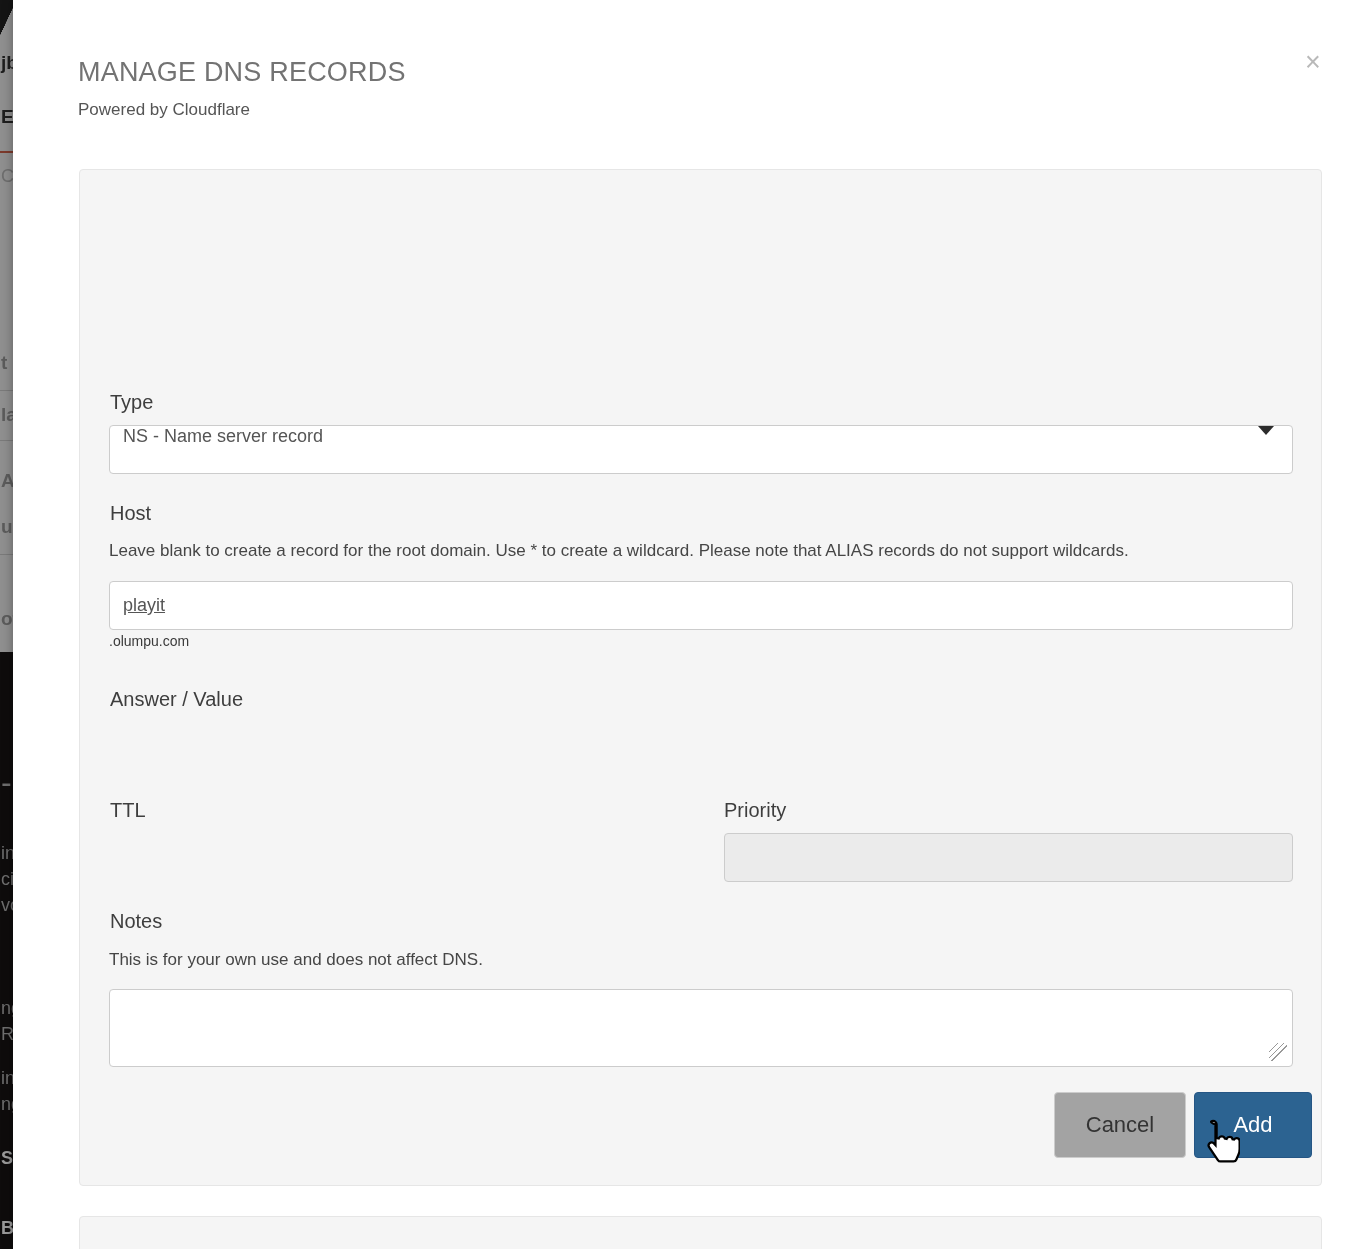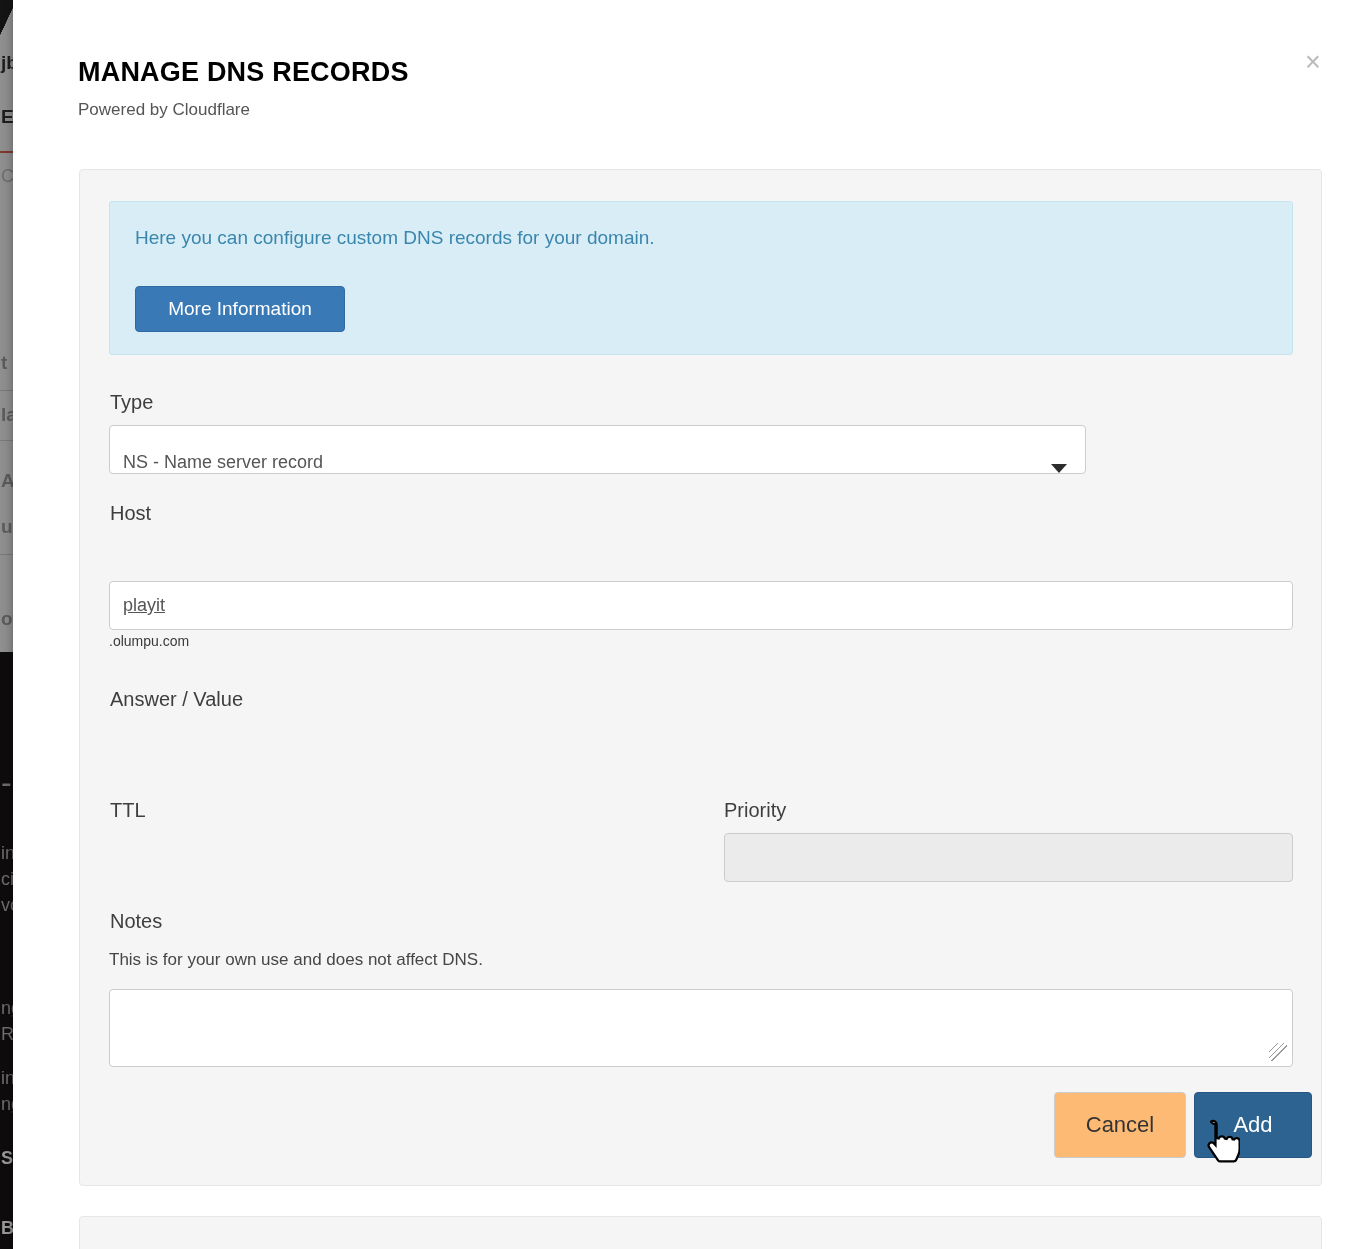--- a/index.html
+++ b/index.html
@@ -20,22 +20,22 @@
   .bg-frag.md { color:#5c5c5c; font-size:19px; }
   .bg-frag.lt { color:#6e6e6e; font-size:18px; font-weight:normal; }
   .bg-frag.br { color:#9a9a9a; font-size:18px; }
   .bg-redline { position:absolute; left:0; top:151px; width:13px; height:2px; background:#7c3a2c; }
   .bg-divider { position:absolute; left:0; width:13px; height:1px; background:#7a7a7a; }
 
   
   .modal-surface { position:absolute; left:13px; top:0; width:1338px; height:1249px;
     background:#ffffff; box-shadow:0 0 10px rgba(0,0,0,0.35); z-index:2; }
 
-  .modal-title { position:absolute; left:65px; top:57px; font-size:27px; font-weight:bold;
-    color:#000000; letter-spacing:0.2px; }
+  .modal-title { position:absolute; left:65px; top:57px; font-size:27px; font-weight:normal;
+    color:#737373; letter-spacing:0.2px; }
   .modal-subtitle { position:absolute; left:65px; top:100px; font-size:17px; color:#555555; }
   .modal-close { position:absolute; left:1286px; top:48px; width:28px; height:28px;
     font-size:27px; line-height:28px; color:#b9b9b9; text-align:center; cursor:pointer; }
 
   
   .well { position:absolute; left:66px; top:169px; width:1243px; height:1017px;
     background:#f5f5f5; border:1px solid #e6e6e6; border-radius:4px; }
   .well2 { position:absolute; left:66px; top:1216px; width:1243px; height:40px;
     background:#f5f5f5; border:1px solid #e6e6e6; border-radius:4px 4px 0 0; }
 
@@ -50,37 +50,37 @@
   .fld-help  { position:absolute; font-size:17px; color:#464646; }
 
   .inp, .sel-box, .txt-area {
     background:#ffffff; border:1px solid #cccccc; border-radius:4px;
     font-family:"Liberation Sans","DejaVu Sans",sans-serif;
     font-size:18px; color:#555555; padding:0 13px; outline:none;
   }
   .inp { position:absolute; height:49px; }
   .inp:disabled { background:#ebebeb; color:#8a8a8a; }
 
-  .sel-box { position:absolute; left:29px; top:255px; width:977px; height:49px;
-    display:flex; align-items:flex-end; justify-content:space-between; cursor:pointer; }
+  .sel-box { position:absolute; left:29px; top:255px; width:1184px; height:49px;
+    display:flex; align-items:flex-start; justify-content:space-between; cursor:pointer; }
   .sel-caret { width:0; height:0; border-left:8px solid transparent; border-right:8px solid transparent;
     border-top:9px solid #2c2c2c; margin-right:5px; }
 
   .suffix-text { position:absolute; left:29px; top:463px; font-size:14px; color:#3a3a3a; }
 
   .txt-area { position:absolute; left:29px; top:819px; width:1184px; height:78px;
     resize:none; padding:8px 13px; }
   .resize-grip { position:absolute; left:1189px; top:873px; width:18px; height:18px;
     background:
       linear-gradient(135deg, transparent 0 6px,  #999 6px 7px,  transparent 7px 10px,
                       #999 10px 11px, transparent 11px 14px, #999 14px 15px, transparent 15px);
     pointer-events:none; }
 
   .btn-cancel { position:absolute; left:974px; top:922px; width:132px; height:66px;
-    background:#fdba74; border:1px solid #cccccc; border-radius:4px;
+    background:#a3a3a3; border:1px solid #cccccc; border-radius:4px;
     font-size:22px; color:#333333; text-align:center; line-height:64px; cursor:pointer; }
   .btn-add { position:absolute; left:1114px; top:922px; width:118px; height:66px;
     background:#2c6391; border:1px solid #255685; border-radius:4px;
     font-size:22px; color:#ffffff; text-align:center; line-height:64px; cursor:pointer; }
 
   .cursor-hand { position:absolute; left:1200px; top:1118px; width:40px; height:48px; z-index:5;
     pointer-events:none; }
 </style>
 </head>
 <body>
@@ -116,32 +116,29 @@
 </div>
 
 <div class="modal-surface">
 
   <div class="modal-title">MANAGE DNS RECORDS</div>
   <div class="modal-subtitle">Powered by Cloudflare</div>
   <div class="modal-close">×</div>
 
   <div class="well">
 
-    <div class="info-box">
-      <div class="info-text">Here you can configure custom DNS records for your domain.</div>
-      <div class="btn-info">More Information</div>
-    </div>
 
     <div class="fld-label" style="left:30px;top:221px">Type</div>
     <div class="sel-box">
       <span>NS - Name server record</span>
       <span class="sel-caret"></span>
     </div>
 
     <div class="fld-label" style="left:30px;top:332px">Host</div>
+    <div class="fld-help" style="left:29px;top:371px">Leave blank to create a record for the root domain. Use * to create a wildcard. Please note that ALIAS records do not support wildcards.</div>
     <input class="inp" style="left: 29px; top: 411px; width: 1184px; text-decoration: underline;" value="playit">
     <div class="suffix-text">.olumpu.com</div>
 
     <div class="fld-label" style="left:30px;top:518px">Answer / Value</div>
 
     <div class="fld-label" style="left:30px;top:629px">TTL</div>
 
     <div class="fld-label" style="left:644px;top:629px">Priority</div>
     <input class="inp" style="left: 644px; top: 663px; width: 569px;" disabled="" value="">
 

